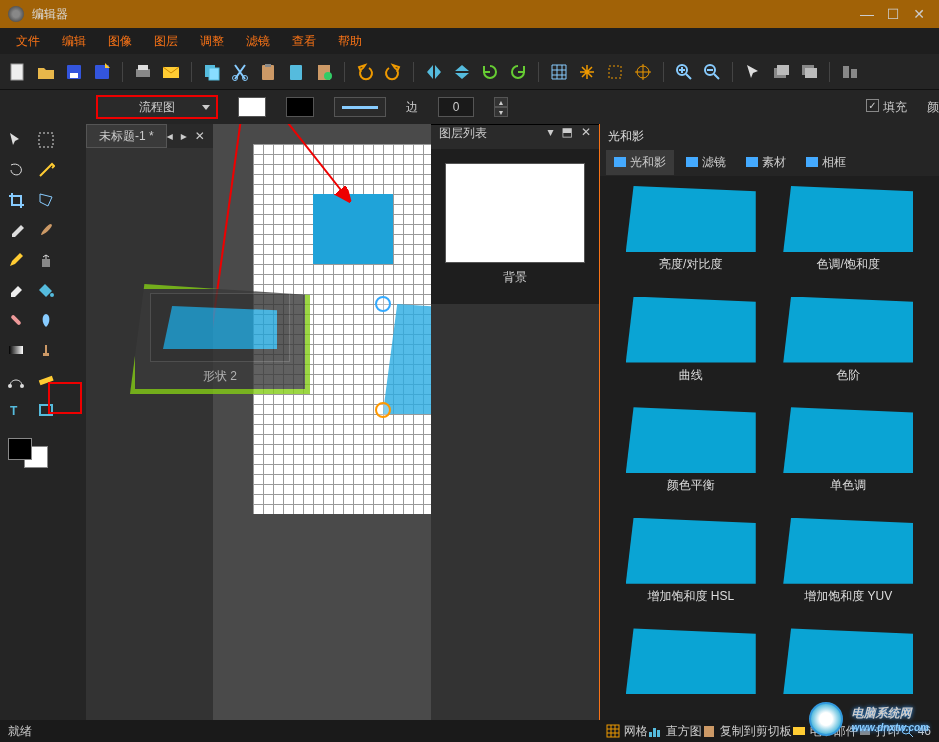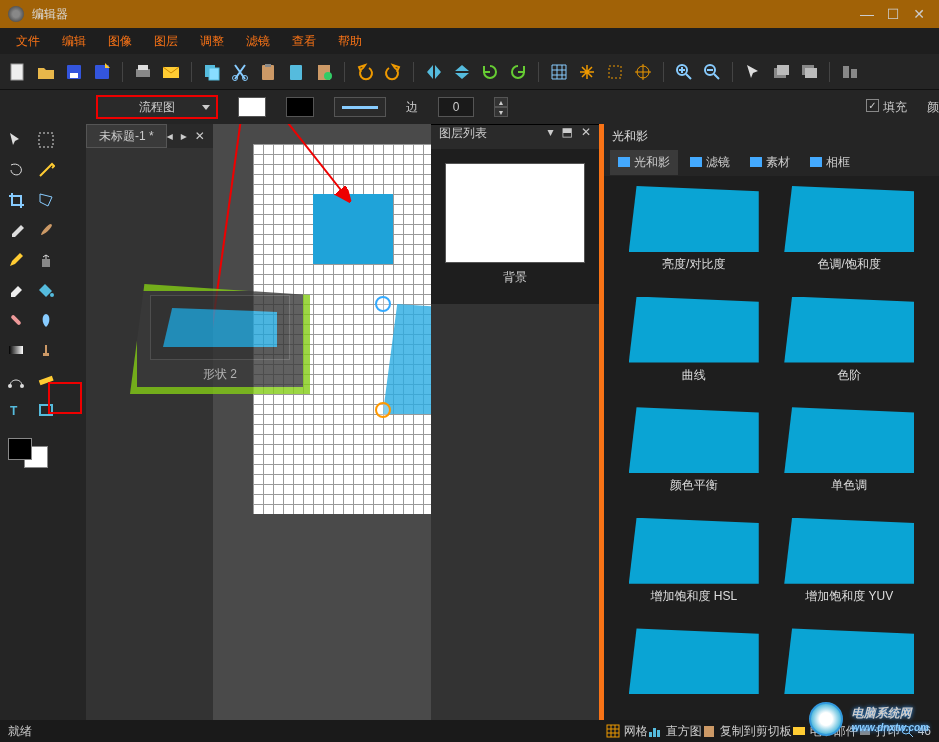--- a/index.html
+++ b/index.html
@@ -48,22 +48,22 @@
 .arrow{position:absolute;stroke:#e00;stroke-width:2;fill:none;pointer-events:none}
 .layerspanel{height:180px;background:#1e1e1e;border-top:1px solid #000}
 .panelhdr{height:24px;background:#2a2a2a;display:flex;align-items:flex-start;padding:0 8px}
 .panelhdr .r{margin-left:auto;display:flex;gap:8px;color:#ccc}
 .layerthumbs{display:flex;gap:20px;padding:14px;align-items:center}
 .lthumb{display:flex;flex-direction:column;align-items:center;gap:6px}
 .lthumb .box{width:140px;height:100px;background:#fff;border:1px solid #555}
 .lthumb.shape .box{background:#1fa3d9}
 .lthumb.trap .box{background:#333;position:relative}
 .lthumb.trap .box::after{content:"";position:absolute;inset:12px;background:#1fa3d9;clip-path:polygon(8% 0,100% 10%,100% 100%,0 100%)}
-.lthumb.sel{background:#3a3a3a;padding:4px;border:7px solid #84cc16}
-.rightpanel{width:340px;background:#1e1e1e;border-left:5px solid #f97316;display:flex;flex-direction:column}
+.lthumb.sel{background:#3a3a3a;padding:4px;border:5px solid #84cc16}
+.rightpanel{width:340px;background:#1e1e1e;border-left:1px solid #f97316;display:flex;flex-direction:column}
 .rp-title{height:24px;padding:0 8px;display:flex;align-items:center;color:#ddd;background:#252525}
 .rp-tabs{height:28px;display:flex;align-items:center;padding:0 6px;gap:4px;background:#252525}
 .rptab{padding:4px 8px;display:flex;align-items:center;gap:4px;color:#ccc}
 .rptab.active{background:#3a3a3a}
 .rptab .ti{width:12px;height:10px;background:#4af}
 .fxgrid{flex:1;overflow:auto;padding:10px 20px;display:grid;grid-template-columns:1fr 1fr;gap:8px 16px}
 .fxitem{display:flex;flex-direction:column;align-items:center;gap:4px}
 .fxitem .thumb{width:130px;height:66px;background:#0aa4d4;clip-path:polygon(6% 0,100% 8%,100% 100%,0 100%)}
 .fxitem .lbl{color:#ddd;font-size:12px}
 .statusbar{position:absolute;bottom:0;left:0;right:0;height:22px;background:#1a1a1a;display:flex;align-items:center;padding:0 8px;gap:16px}

